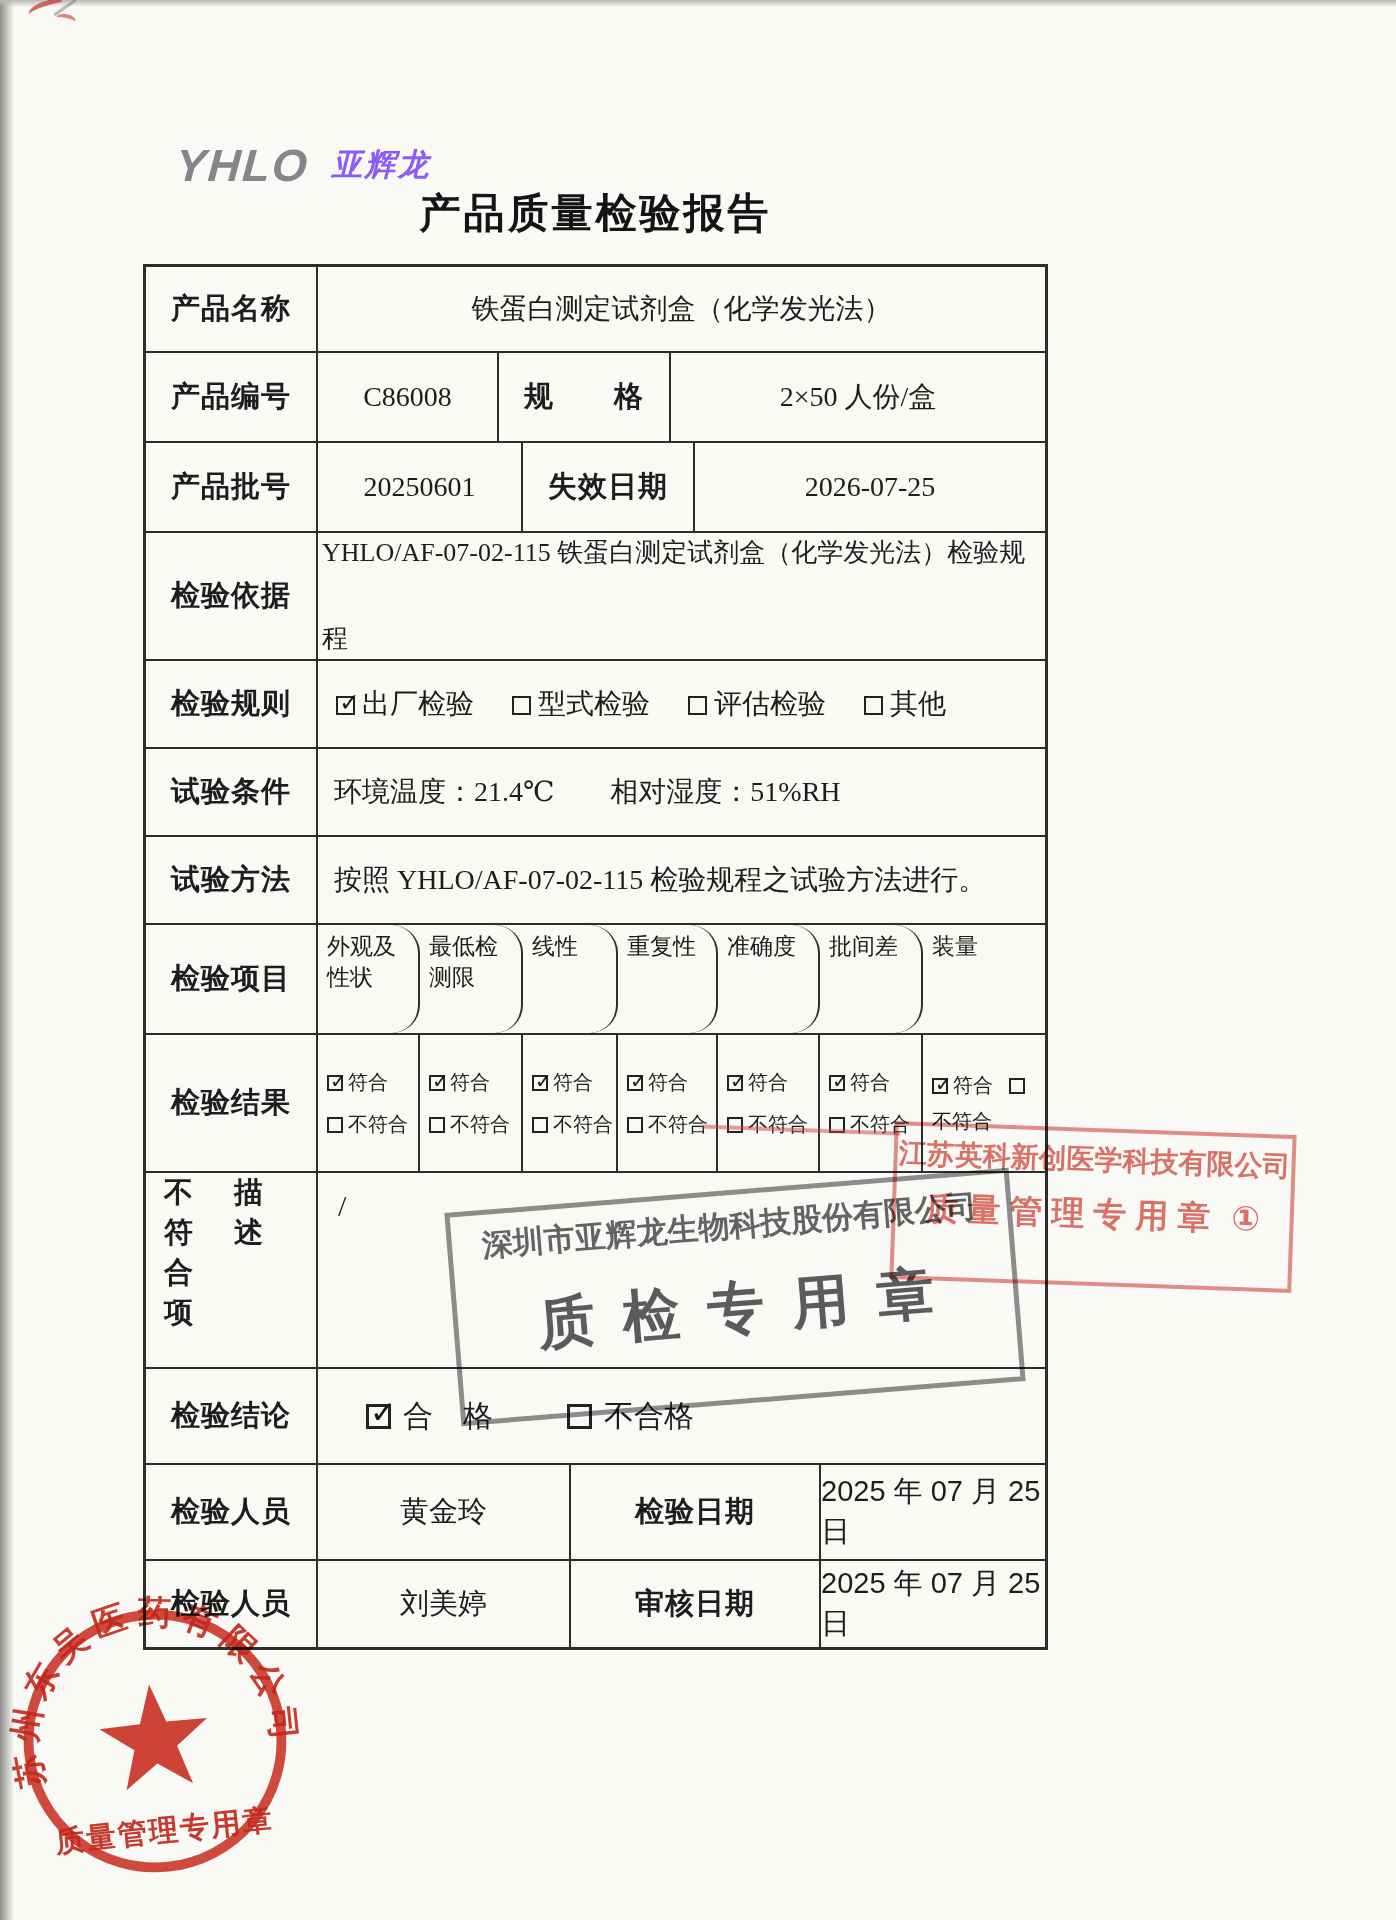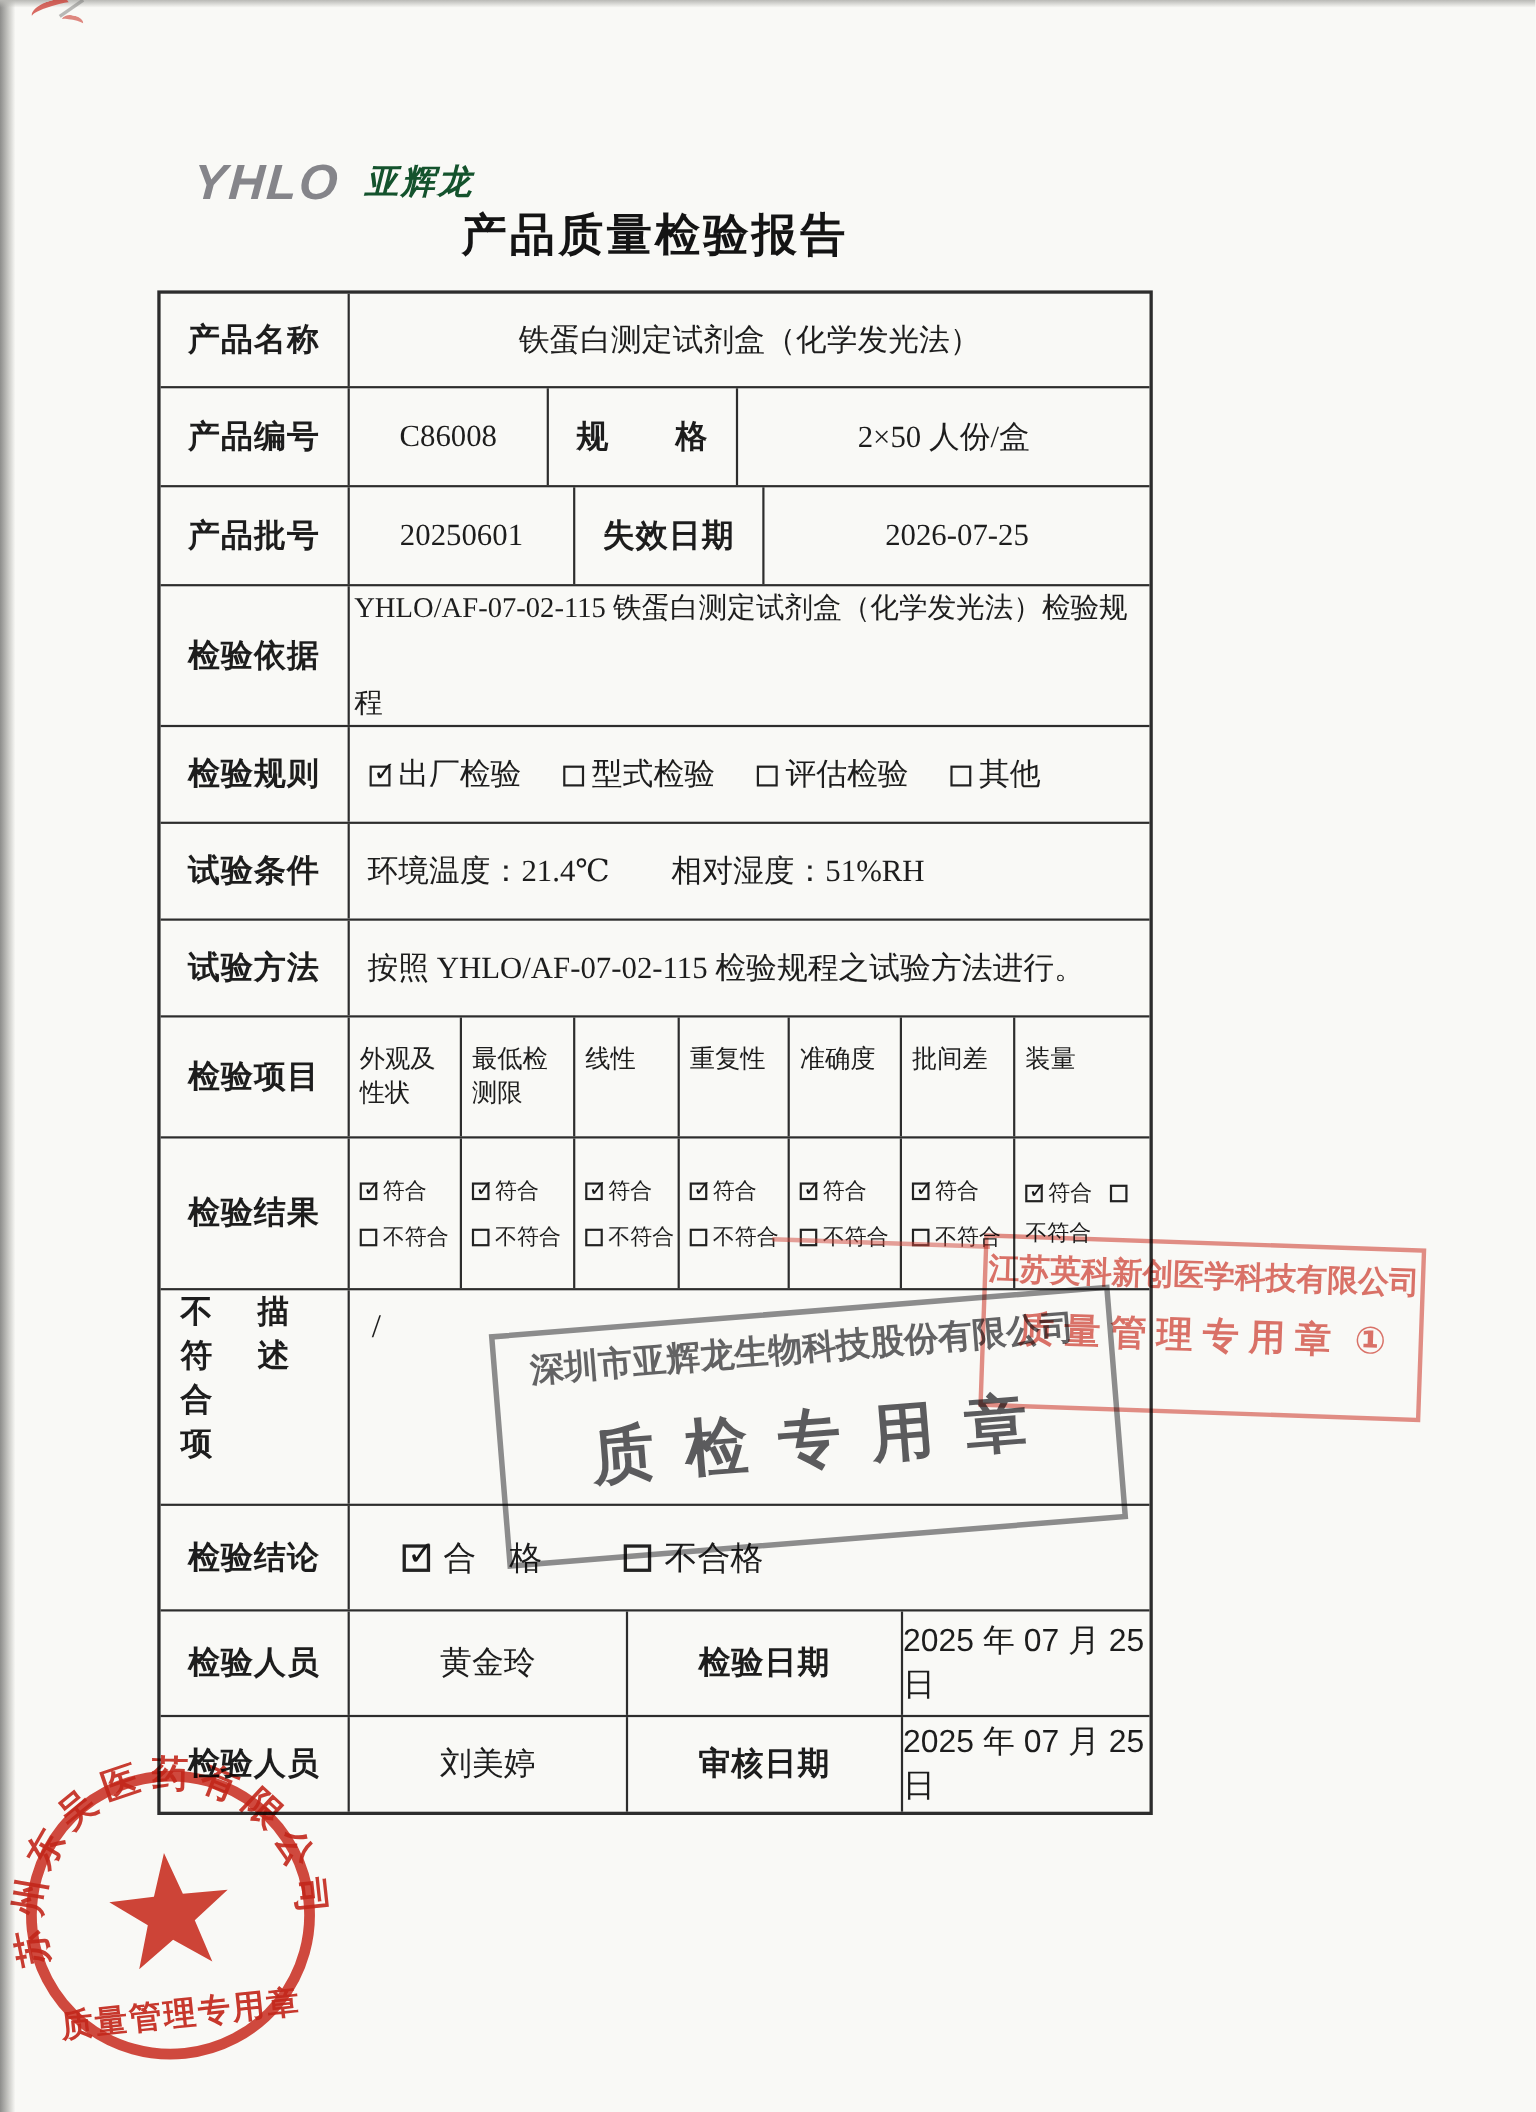--- a/index.html
+++ b/index.html
@@ -22,21 +22,21 @@
   .mark-red-2 { position:absolute; left:56px; top:14px; width:20px; height:7px;
     border-top:4px solid rgba(204,58,48,.6); border-radius:50%; transform:rotate(12deg); }
   .mark-gray-1 { position:absolute; left:52px; top:6px; width:26px; height:3px;
     background:rgba(120,120,118,.5); transform:rotate(-35deg); }
 
   
   .logo { position:absolute; left:176px; top:140px; white-space:nowrap; }
   .logo-en { display:inline-block; font-size:45px; font-weight:bold; font-style:italic;
     color:#85858a; letter-spacing:2px; transform:skewX(-4deg); }
   .logo-cn { display:inline-block; font-size:31px; font-weight:bold; font-style:italic;
-    color:#14532d; margin-left:18px; vertical-align:6px; letter-spacing:2px; }
+    color:#8b5cf6; margin-left:18px; vertical-align:6px; letter-spacing:2px; }
   .title { position:absolute; left:143px; width:905px; top:186px; text-align:center;
     font-size:41px; font-weight:700; letter-spacing:3px; color:#141414; }
 
   
   .rpt { position:absolute; left:143px; top:264px; width:905px;
     border:3px solid #2d2d2d; box-sizing:border-box; }
   .tr { display:flex; border-bottom:2px solid #2d2d2d; box-sizing:border-box; }
   .tr:last-child { border-bottom:none; }
   .td { border-right:2px solid #2d2d2d; box-sizing:border-box; display:flex;
     align-items:center; min-width:0; }
@@ -57,22 +57,22 @@
     font-size:25px; line-height:1; color:#171717; }
   .cb-s { width:16px; height:16px; border-width:2px; margin-right:5px; vertical-align:-2px; }
   .cb-s .tick { font-size:20px; top:-6px; left:1px; }
   .cb-l { width:25px; height:25px; border-width:3px; margin-right:12px; vertical-align:-3px; }
   .cb-l .tick { font-size:31px; top:-10px; }
 
   .opts { display:flex; gap:38px; padding-left:18px; font-size:28px; }
   .opt { white-space:nowrap; }
 
   
-  .hcell { align-items:flex-start; padding:22px 7px 0 9px; font-size:23px;
-    line-height:31px; font-weight:500; }
+  .hcell { align-items:flex-start; padding:6px 7px 0 9px; font-size:23px;
+    line-height:31px; font-weight:500;border-radius:28px; }
   .rcell { flex-direction:column; align-items:flex-start; justify-content:center;
     gap:15px; padding:6px 4px 6px 9px; font-size:20px; }
   .res-line { white-space:nowrap; }
   .res-inline { font-size:20px; line-height:36px; padding:6px 2px 6px 9px; }
   .w1{width:102px;flex:none;} .w2{width:103px;flex:none;} .w3{width:95px;flex:none;}
   .w4{width:100px;flex:none;} .w5{width:102px;flex:none;} .w6{width:103px;flex:none;}
 
   .nc-label { align-items:flex-start; justify-content:center;
     gap:40px; padding-left:26px; font-size:29px; font-weight:600; }
   .nc-label .td-line { padding:0; }

